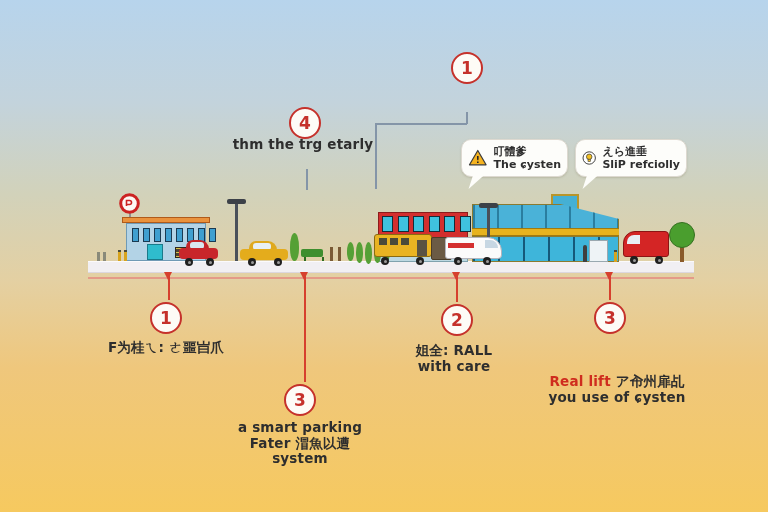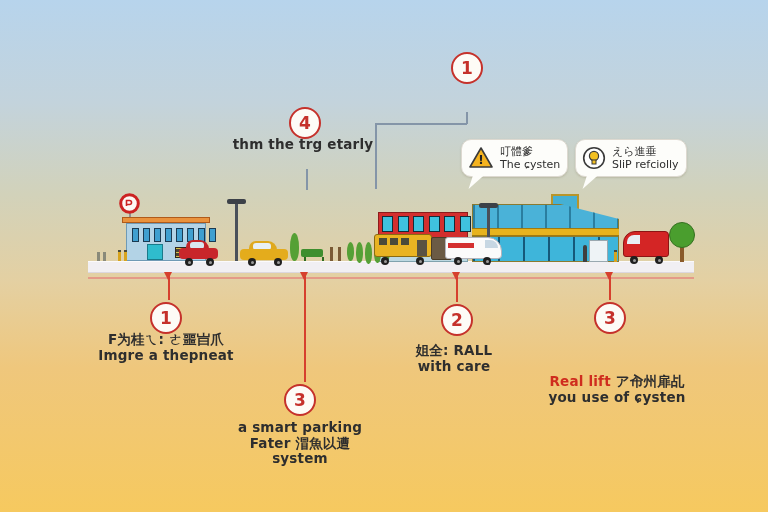--- a/index.html
+++ b/index.html
@@ -20,21 +20,21 @@
   .cnum{width:32px;height:32px;border-radius:50%;border:2.5px solid #c5312b;background:#fdfbf6;
         color:#c5312b;font-size:17px;font-weight:bold;display:flex;align-items:center;justify-content:center;}
   
   .ctext{transform:translateX(-50%);text-align:center;color:#2e2e2e;font-size:13.5px;line-height:15.5px;font-weight:600;white-space:nowrap;letter-spacing:.2px;}
   .red-accent{color:#cf2c1e;font-weight:700;}
   
   .bubble{background:#fdfdfa;border:1px solid #ddd9d0;border-radius:10px;box-shadow:0 1px 2px rgba(120,110,80,.25);
           display:flex;align-items:center;gap:6px;padding:4px 6px;}
   .bubble:after{content:"";position:absolute;left:9px;bottom:-13px;width:0;height:0;
           border-top:15px solid #fdfdfa;border-right:12px solid transparent;transform:skewX(-18deg);}
-  .bubble .btxt{font-size:11px;line-height:13.5px;color:#2e2e2e;font-weight:400;white-space:nowrap;}
+  .bubble .btxt{font-size:11px;line-height:13.5px;color:#2e2e2e;font-weight:700;white-space:nowrap;}
   
   .bldg-left{left:126px;top:217px;width:80px;height:44px;}
   .bl-roof{left:-4px;top:0;width:88px;height:6px;background:#ea923c;border:1px solid #b05a1a;}
   .bl-body{left:0;top:6px;width:80px;height:38px;background:#b3d3e6;border:1px solid #6f9ab5;}
   .bl-windows{left:6px;top:11px;display:flex;gap:4px;}
   .bl-windows div{width:5px;height:12px;background:#3f9fd0;border:1px solid #1a3a52;}
   .bl-door{left:21px;top:27px;width:16px;height:16px;background:#2fbccd;border:1px solid #1a7a8a;}
   .bl-sign{left:49px;top:30px;width:25px;height:11px;background:#4c4434;
            background-image:repeating-linear-gradient(0deg,#d8c048 0 1.5px,#4c4434 1.5px 4px);border:1px solid #2e2820;}
   .bldg-red{left:378px;top:212px;width:90px;height:50px;}
@@ -237,23 +237,22 @@
   <div class="abs cnum" style="left:441px;top:304px;">
       <span>2</span>
     </div>
   <div class="abs cnum" style="left:594px;top:302px;">
       <span>3</span>
     </div>
 
   <div class="abs ctext" style="left:303px;top:137px;">
     <div>thm the trg etarly</div>
   </div>
-  <div class="abs ctext" style="left:166px;top:332px;">
+  <div class="abs ctext" style="left:166px;top:340px;text-align:right;">
     <div>F为桂ㄟ: ㄜ噩㞱爪</div>
-    <div>Imgre a thepneat</div>
   </div>
   <div class="abs ctext" style="left:300px;top:420px;">
     <div>a smart parking</div>
     <div>Fater 㴘魚以遭</div>
     <div>system</div>
   </div>
   <div class="abs ctext" style="left:454px;top:343px;">
     <div>姐全: RALL</div>
     <div>with care</div>
   </div>

